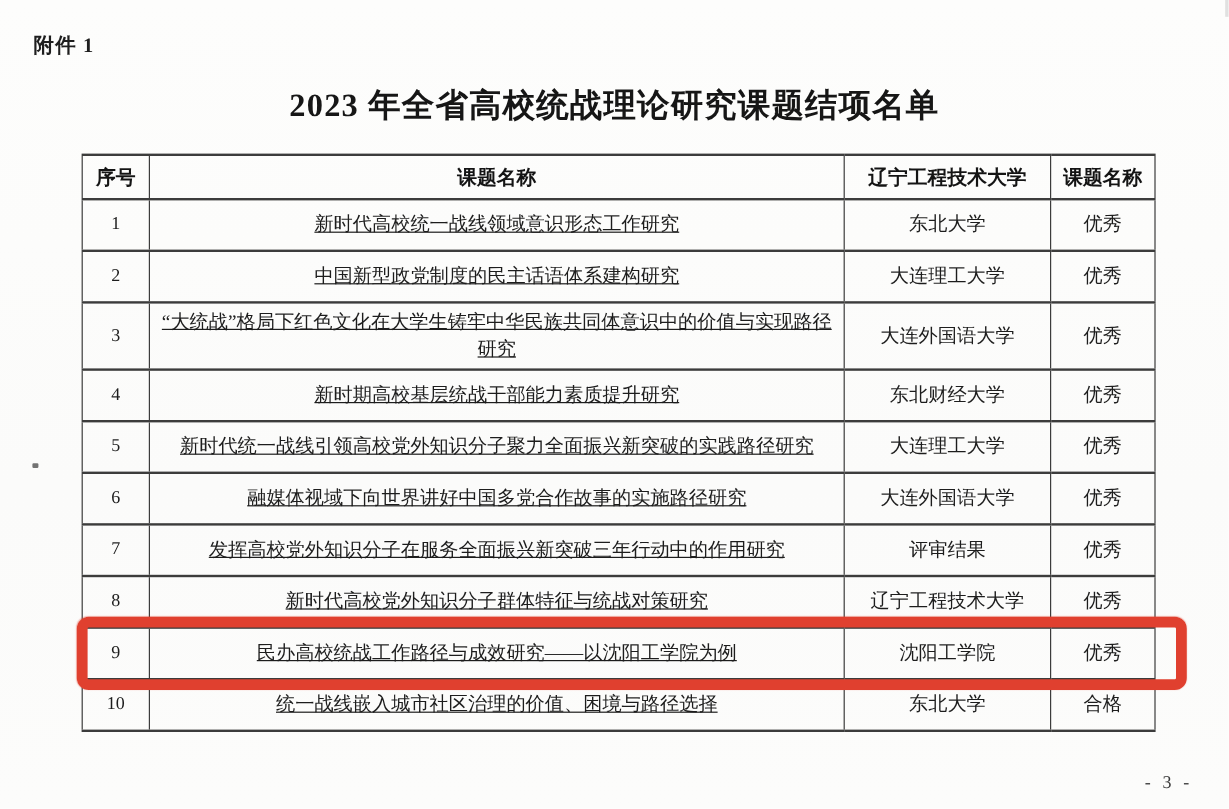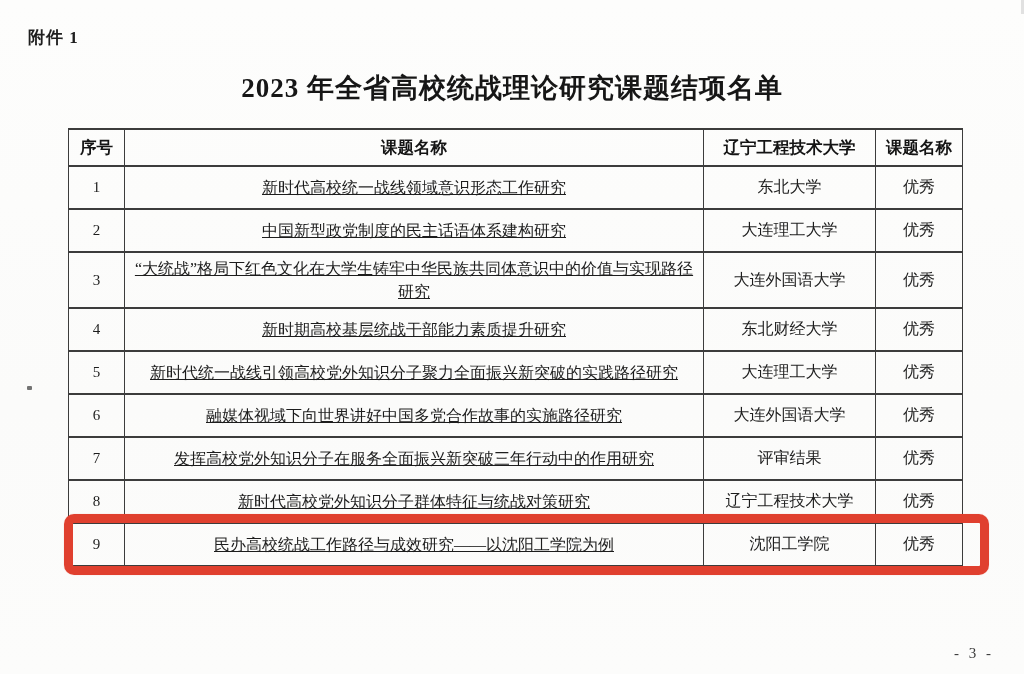--- a/index.html
+++ b/index.html
@@ -178,20 +178,26 @@
       <td class="c-result">优秀</td>
     </tr>
 
     <tr class="highlighted">
       <td class="c-no">9</td>
       <td class="c-title">民办高校统战工作路径与成效研究——以沈阳工学院为例</td>
       <td class="c-unit">沈阳工学院</td>
       <td class="c-result">优秀</td>
     </tr>
 
+    <tr>
+      <td class="c-no">10</td>
+      <td class="c-title">统一战线嵌入城市社区治理的价值、困境与路径选择</td>
+      <td class="c-unit">东北大学</td>
+      <td class="c-result">合格</td>
+    </tr>
   </tbody>
   </table>
 
   <div class="highlight-box" style="border-color: rgb(224, 64, 47); left: 63.5px; top: 514.375px; width: 925px; height: 61px;"></div>
 
   <div class="scan-dot"></div>
   <div class="scan-edge"></div>
 
   <div class="page-number">- 3 -</div>
 

